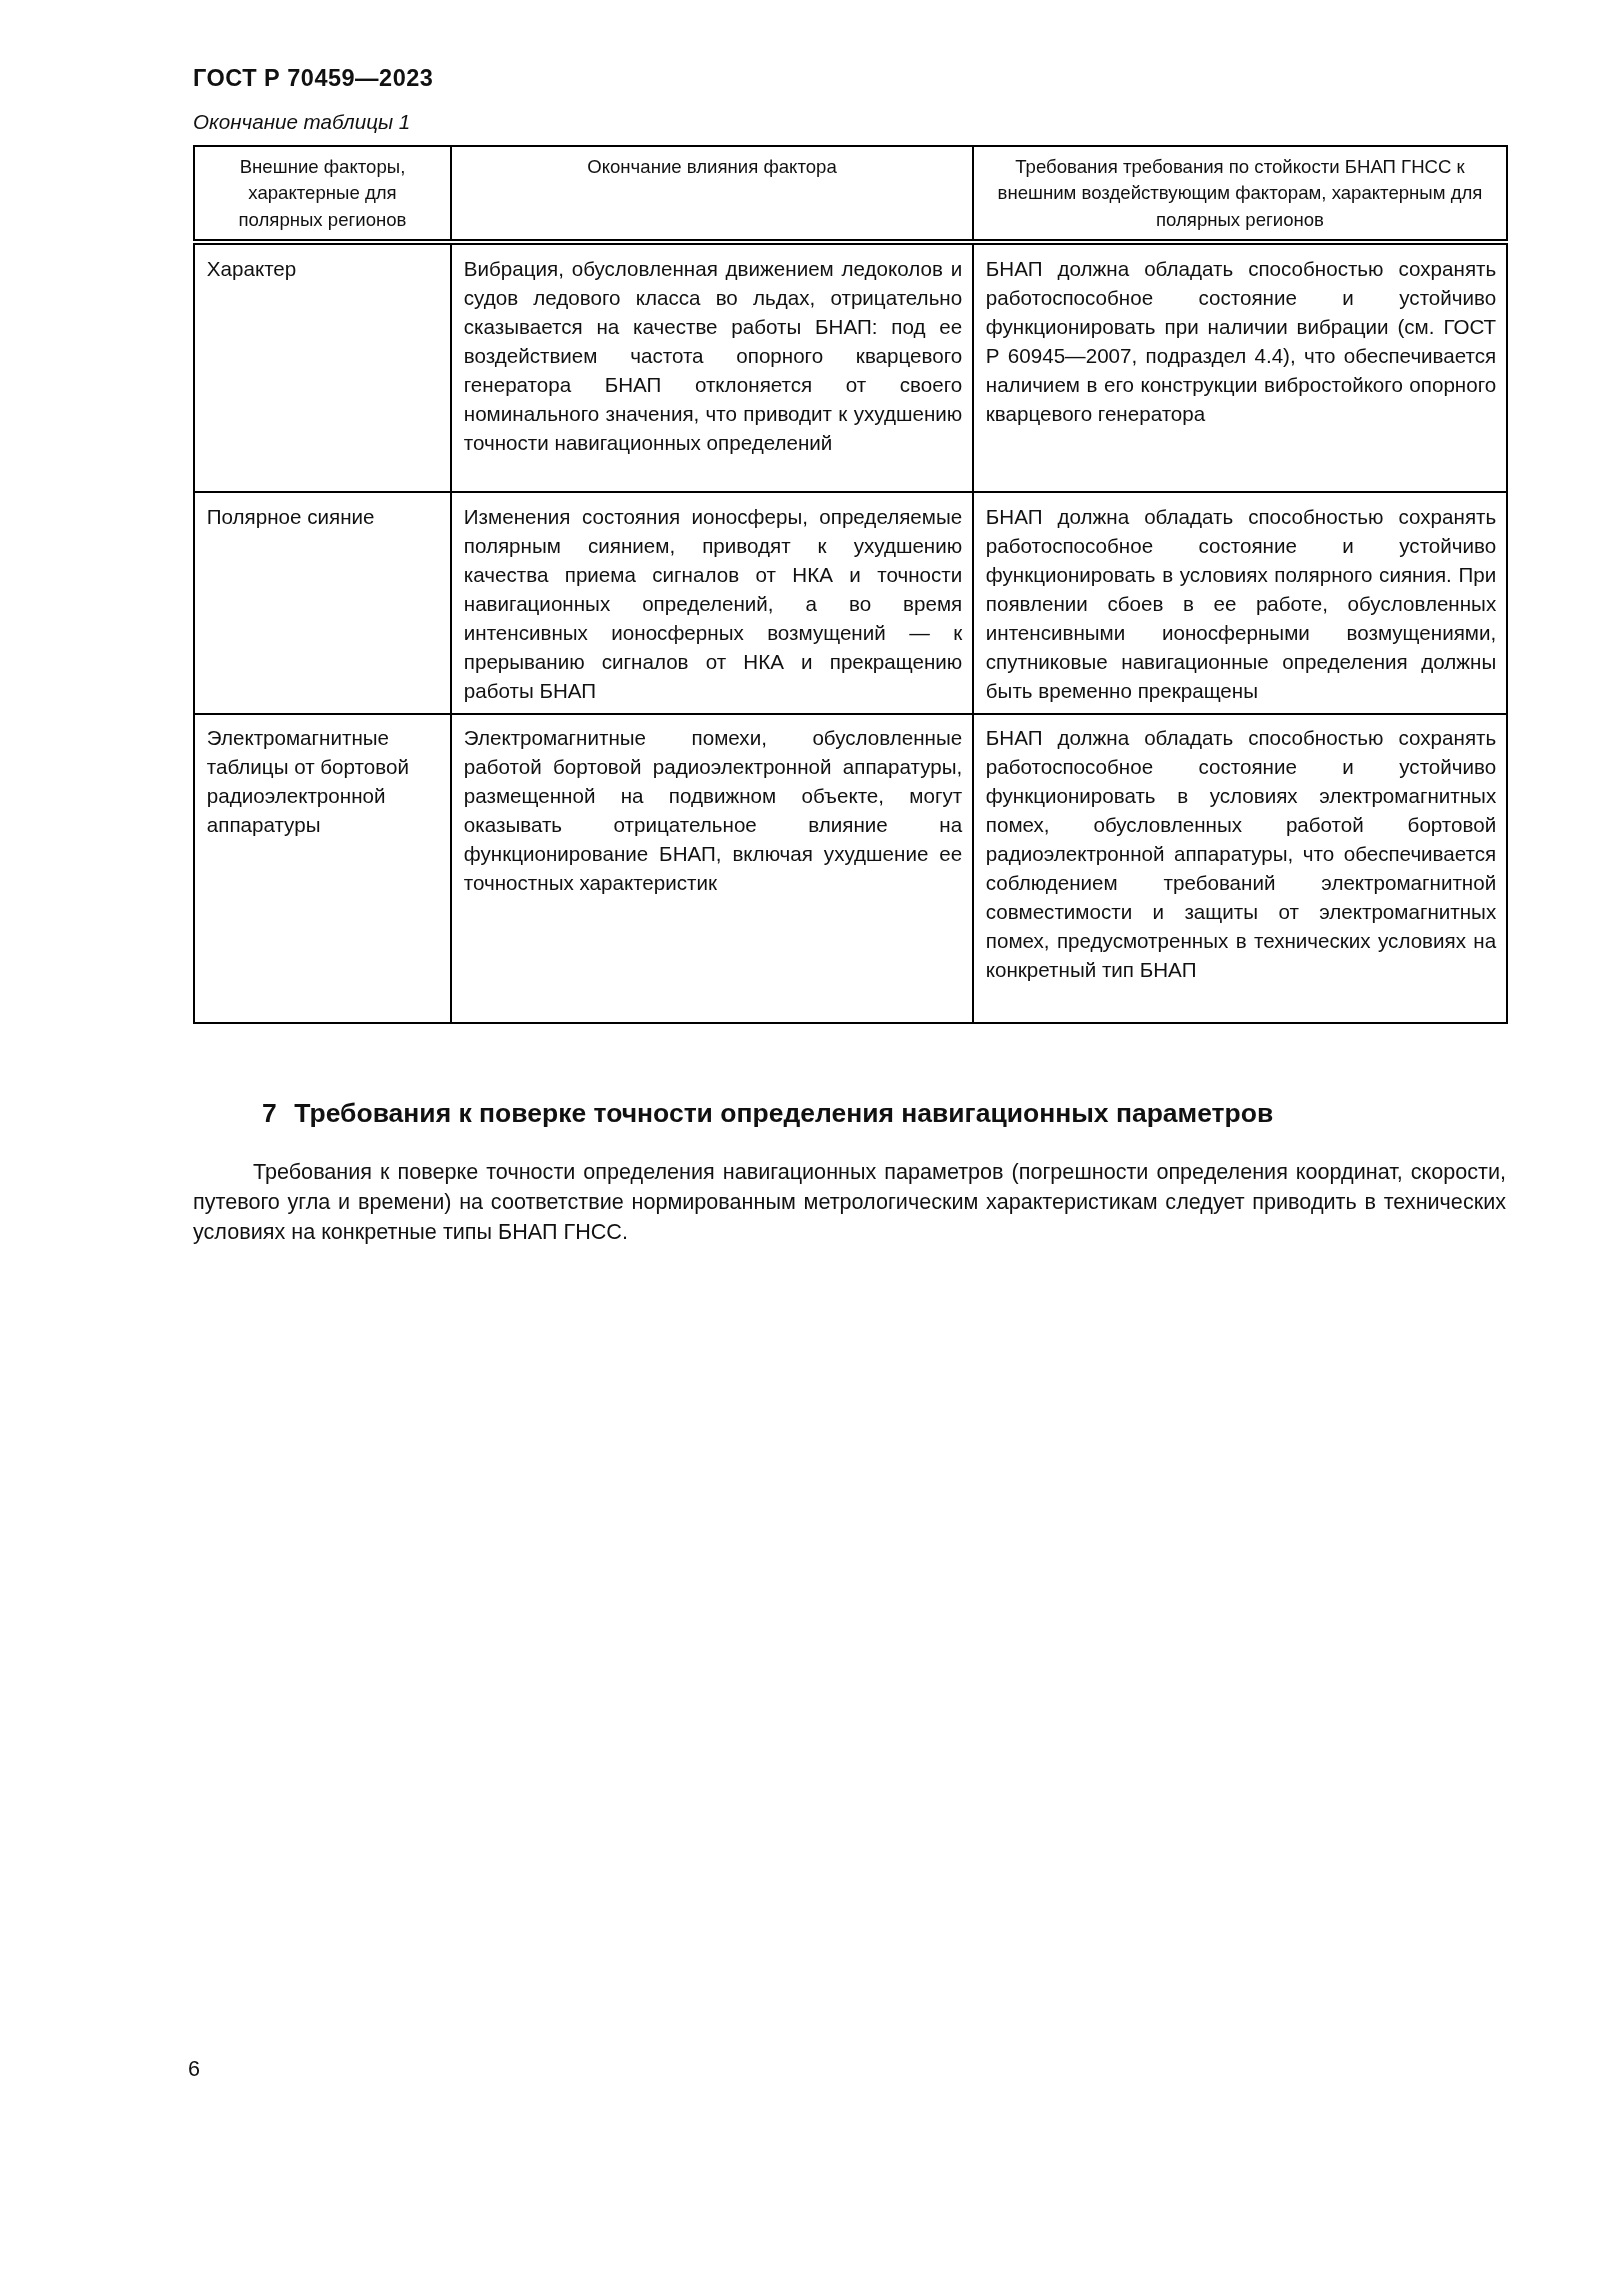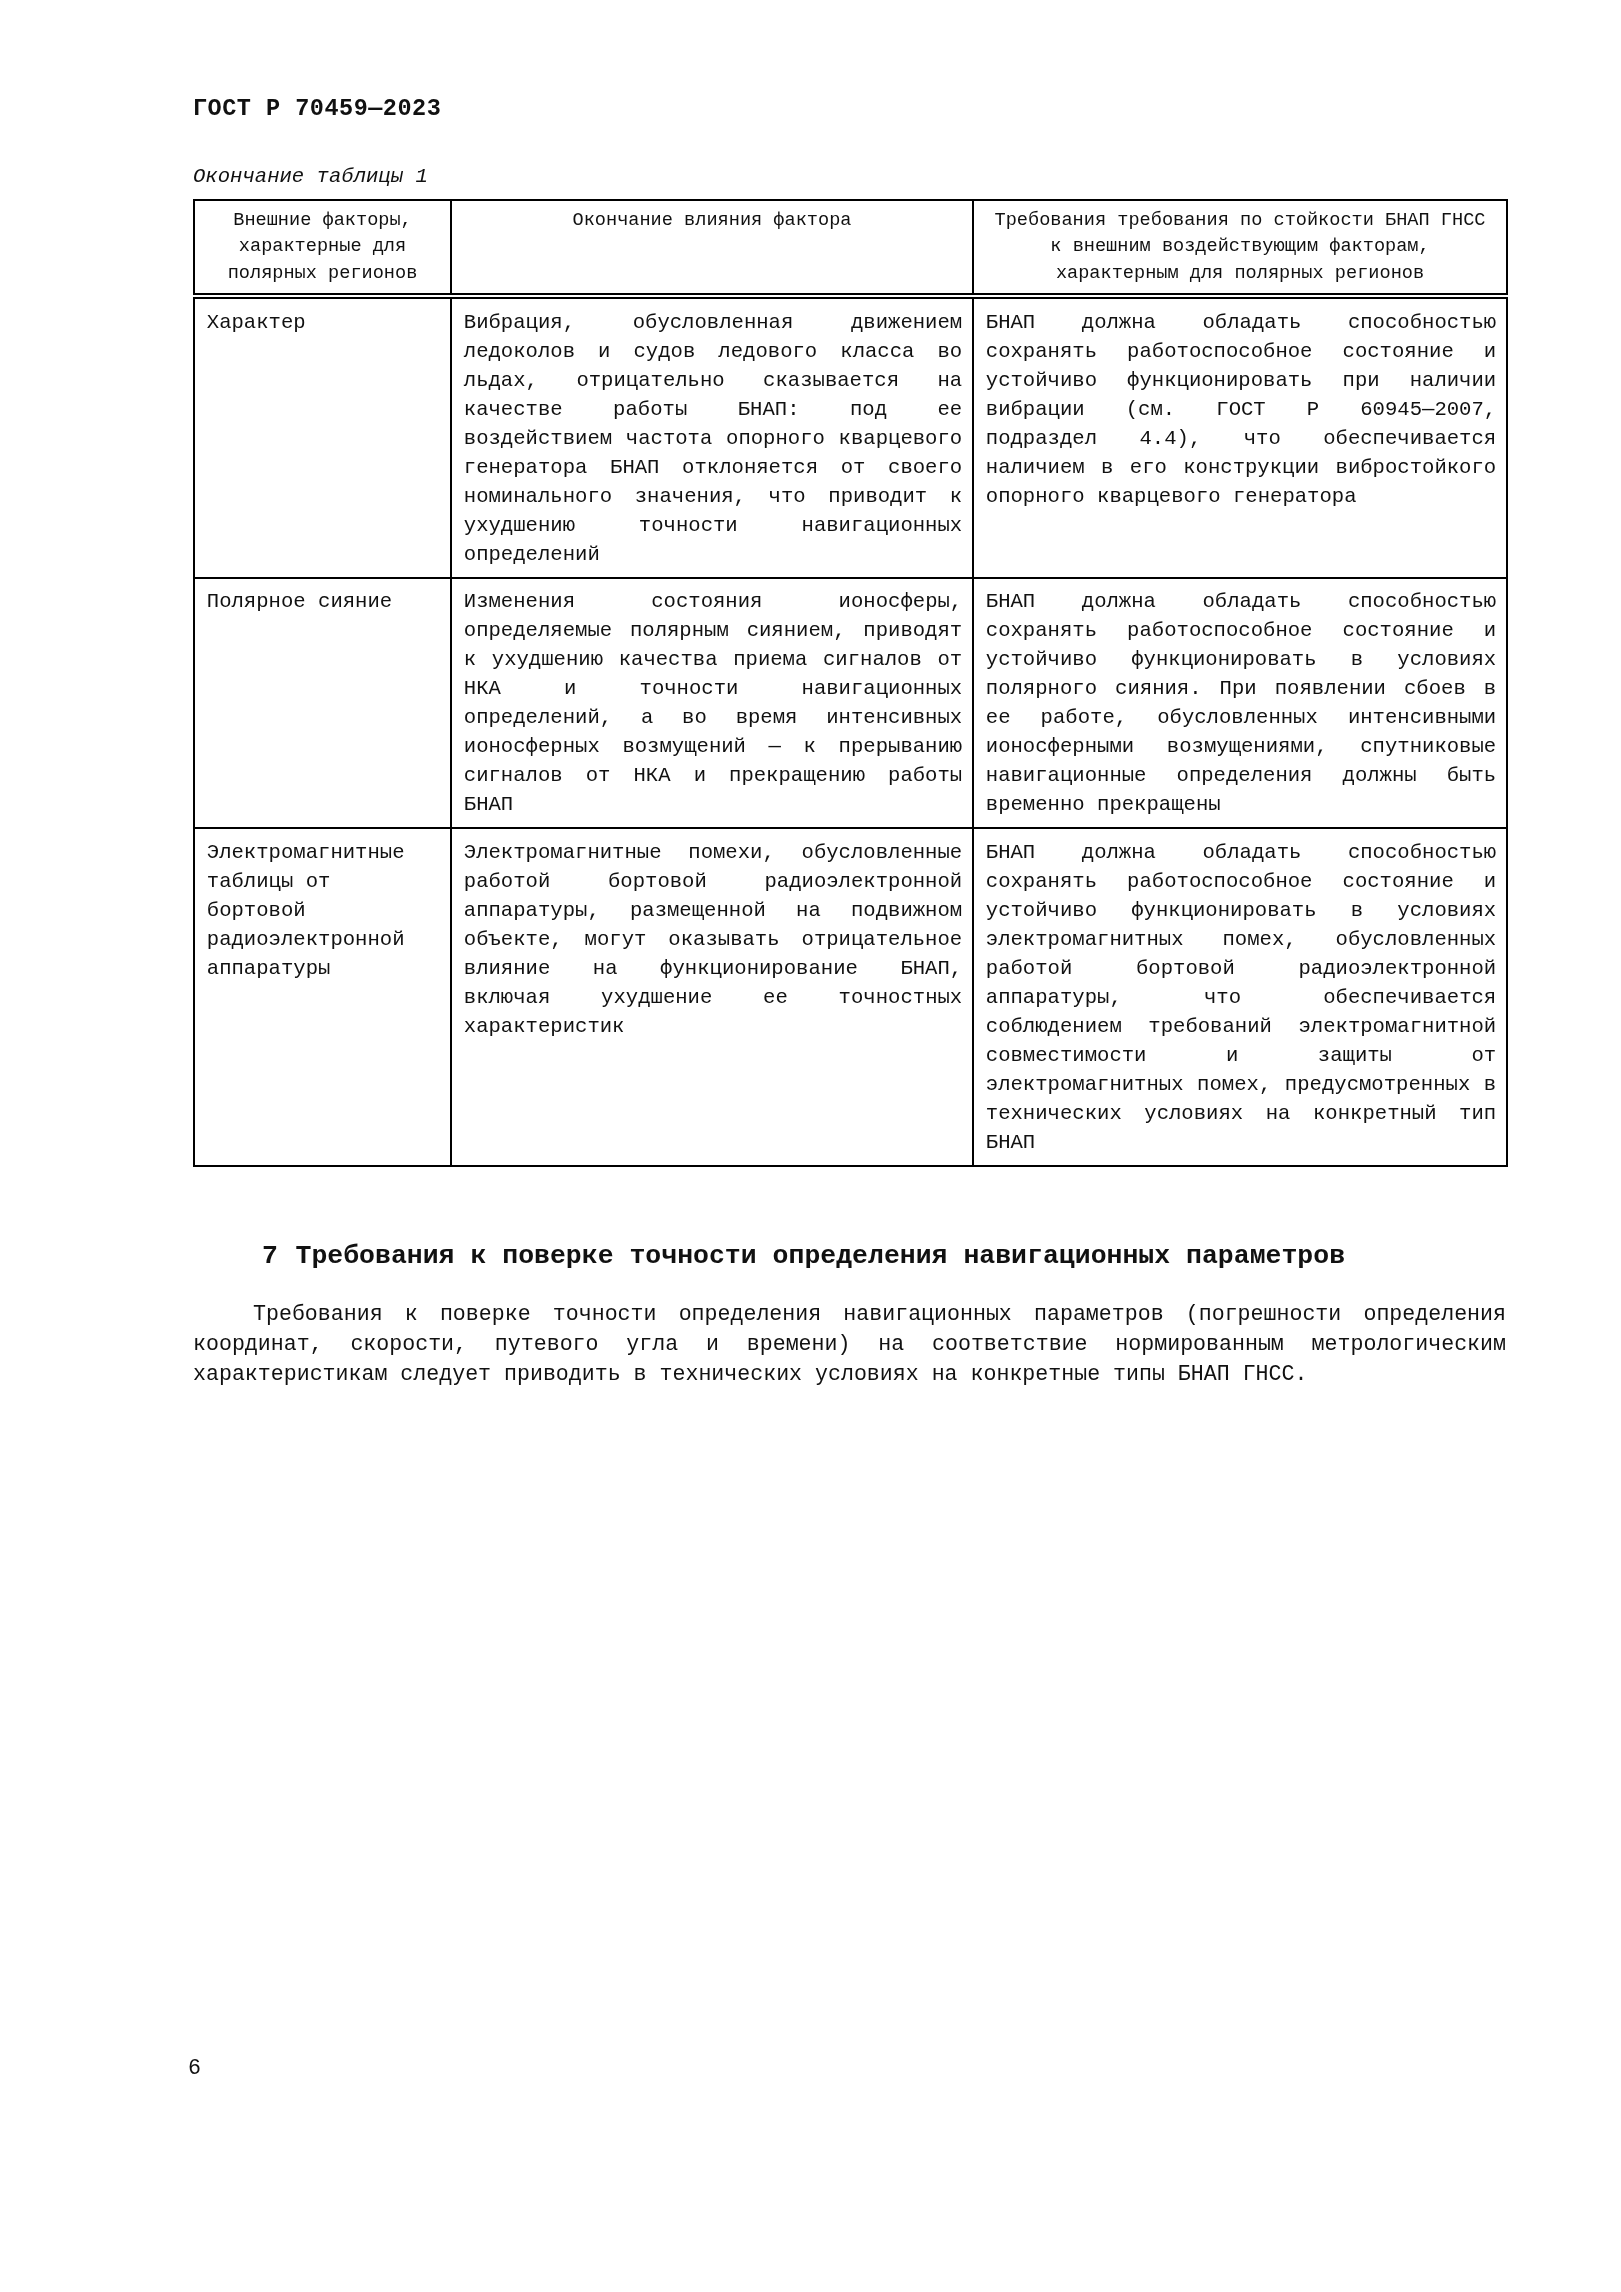--- a/index.html
+++ b/index.html
@@ -6,34 +6,34 @@
     margin: 0;
     padding: 0;
     background: #ffffff;
   }
   .page {
     position: relative;
     width: 1621px;
     height: 2293px;
     background: #ffffff;
     color: #111111;
-    font-family: Liberation Mono, monospace;
+    font-family: Liberation Sans, sans-serif;
     box-sizing: border-box;
-    padding: 95px 0 0 193px;
+    padding: 65px 0 0 193px;
     overflow: hidden;
   }
   .doc-code {
     font-size: 23.5px;
     font-weight: bold;
     letter-spacing: 0.5px;
   }
   .table-caption {
     font-style: italic;
     font-size: 20.6px;
-    margin-top: 43px;
+    margin-top: 18px;
   }
   table.gost-table {
     border-collapse: collapse;
     table-layout: fixed;
     width: 1313px;
     margin-top: 10.8px;
     border: 2.9px solid #000;
   }
   table.gost-table th,
   table.gost-table td {

